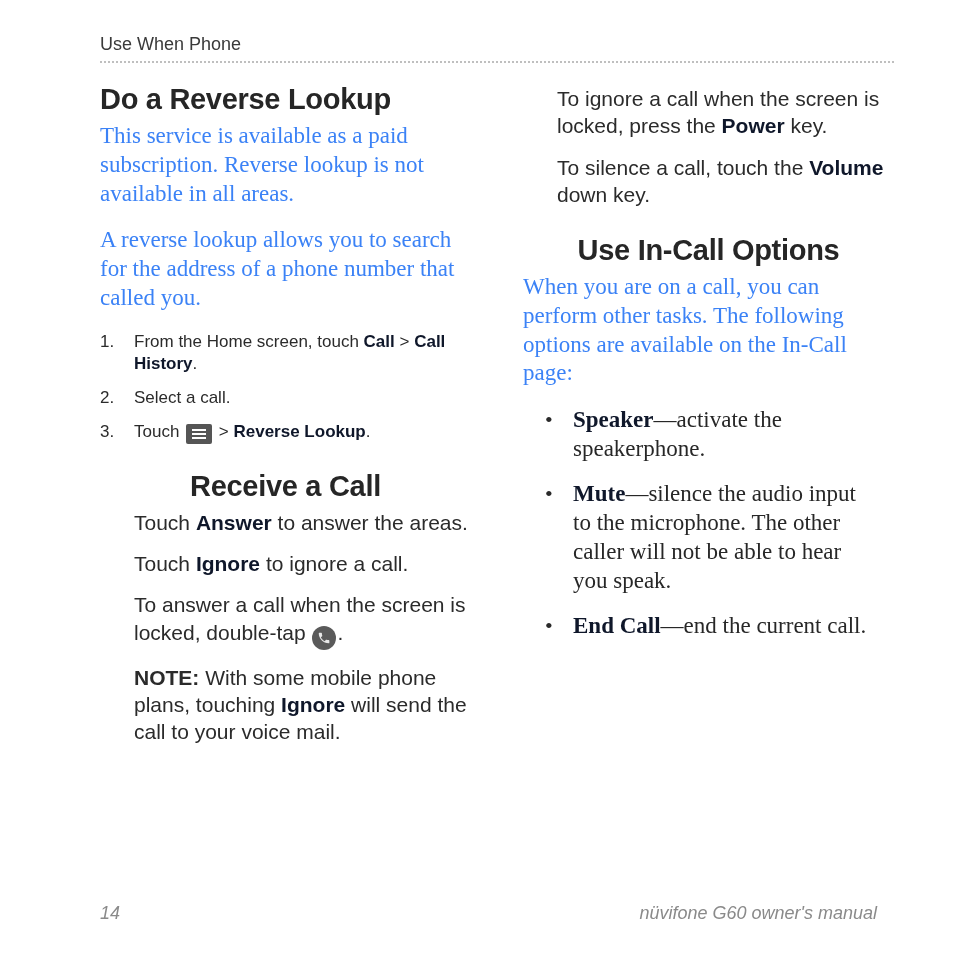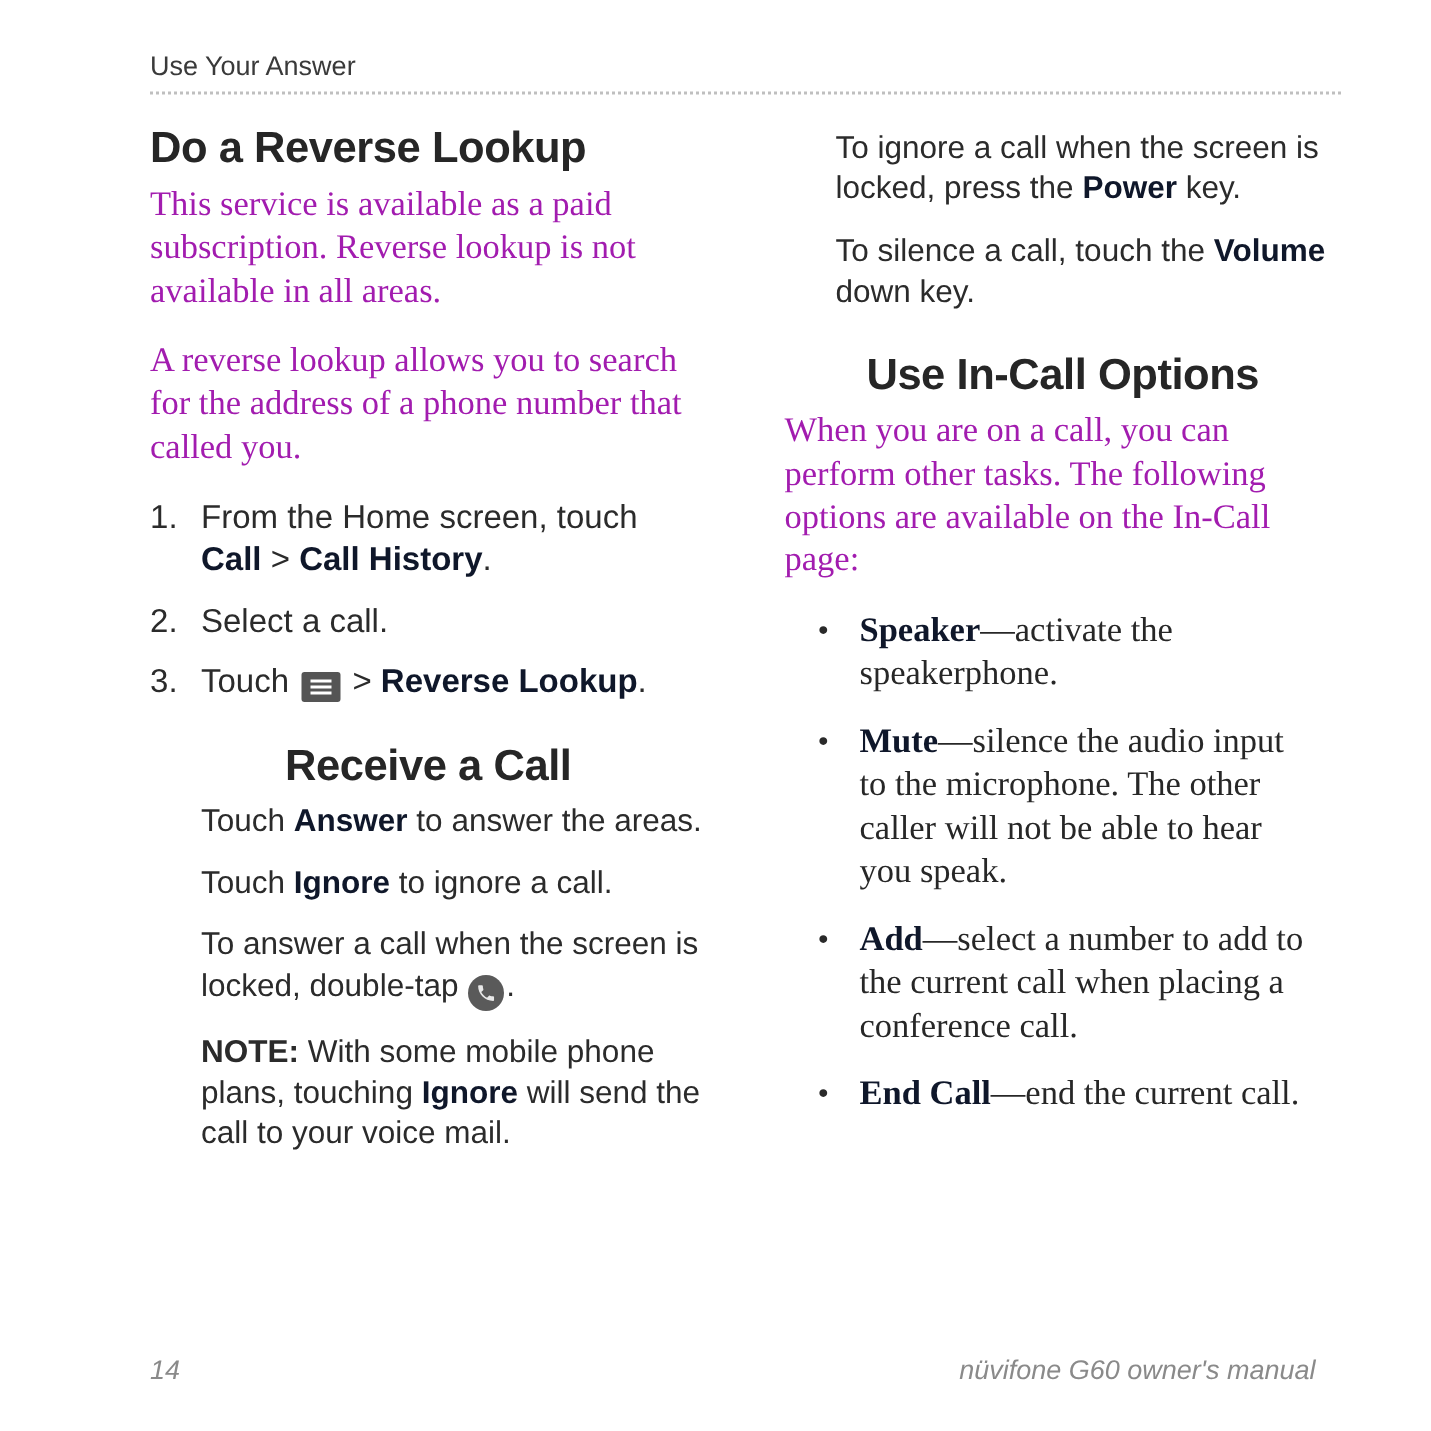--- a/index.html
+++ b/index.html
@@ -33,33 +33,33 @@
     font-size: 29px;
     color: #262626;
     margin-top: 2px;
     margin-bottom: 6px;
     letter-spacing: -0.3px;
   }
   h2.mt { margin-top: 26px; text-align: center; }
   p.body {
     font-size: 23px;
     line-height: 1.25;
-    color: #a21caf;
+    color: #3b82f6;
     margin-bottom: 18px;
   }
   p.body:last-child { margin-bottom: 0; }
   ol {
     list-style: none;
     counter-reset: li;
     margin: 0 0 10px 0;
   }
   ol > li {
     counter-increment: li;
     font-family: Arial, Helvetica, sans-serif;
-    font-size: 22px;
+    font-size: 17px;
     line-height: 1.3;
     color: #2b2b2b;
     position: relative;
     padding-left: 34px;
     margin-bottom: 12px;
   }
   ol > li::before {
     content: counter(li) ".";
     position: absolute;
     left: 0;
@@ -124,21 +124,21 @@
     align-items: baseline;
     font-family: Arial, Helvetica, sans-serif;
     font-style: italic;
     font-size: 18px;
     color: #8a8a8a;
   }
 </style>
 </head>
 <body>
 
-<div class="header">Use Your Answer</div>
+<div class="header">Use When Phone</div>
 
 <div class="columns">
 
   <div class="col">
 
     <h2>Do a Reverse Lookup</h2>
     <p class="body">This service is available as a paid subscription. Reverse lookup is not available in all areas.</p>
     <p class="body">A reverse lookup allows you to search for the address of a phone number that called you.</p>
 
     <ol>
@@ -191,23 +191,20 @@
     <p class="body">When you are on a call, you can perform other tasks. The following options are available on the In-Call page:</p>
 
     <ul class="bullets">
       <li>
         <span class="blue" style="font-family:'Times New Roman',serif;">Speaker</span><span>—activate the speakerphone.</span>
       </li>
       <li>
         <span class="blue" style="font-family:'Times New Roman',serif;">Mute</span><span>—silence the audio input to the microphone. The other caller will not be able to hear you speak.</span>
       </li>
       <li>
-        <span class="blue" style="font-family:'Times New Roman',serif;">Add</span><span>—select a number to add to the current call when placing a conference call.</span>
-      </li>
-      <li>
         <span class="blue" style="font-family:'Times New Roman',serif;">End Call</span><span>—end the current call.</span>
       </li>
     </ul>
 
   </div>
 
 </div>
 
 <div class="footer">
   <span>14</span>

